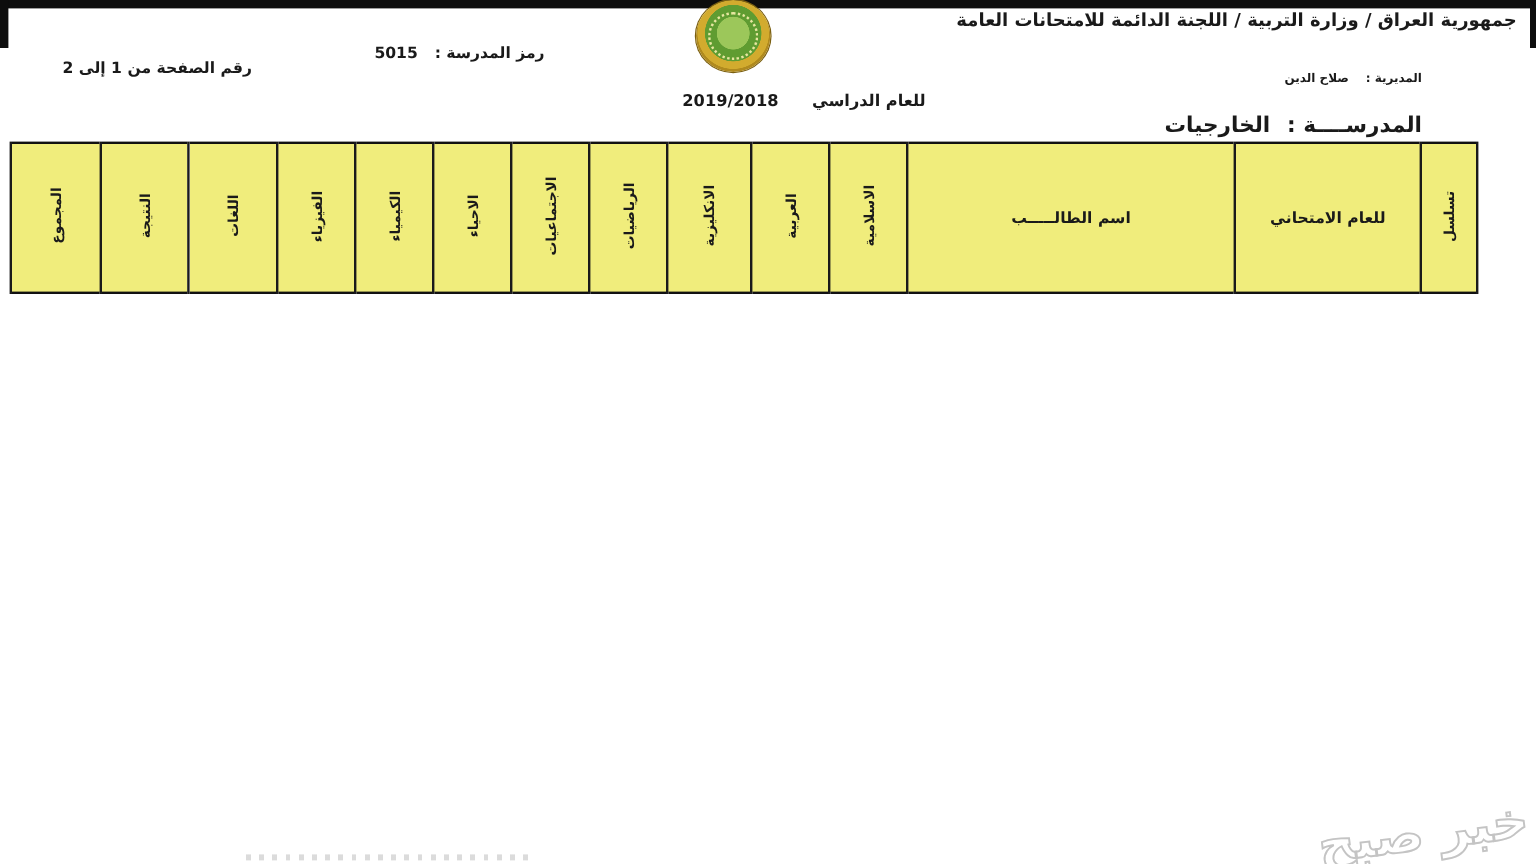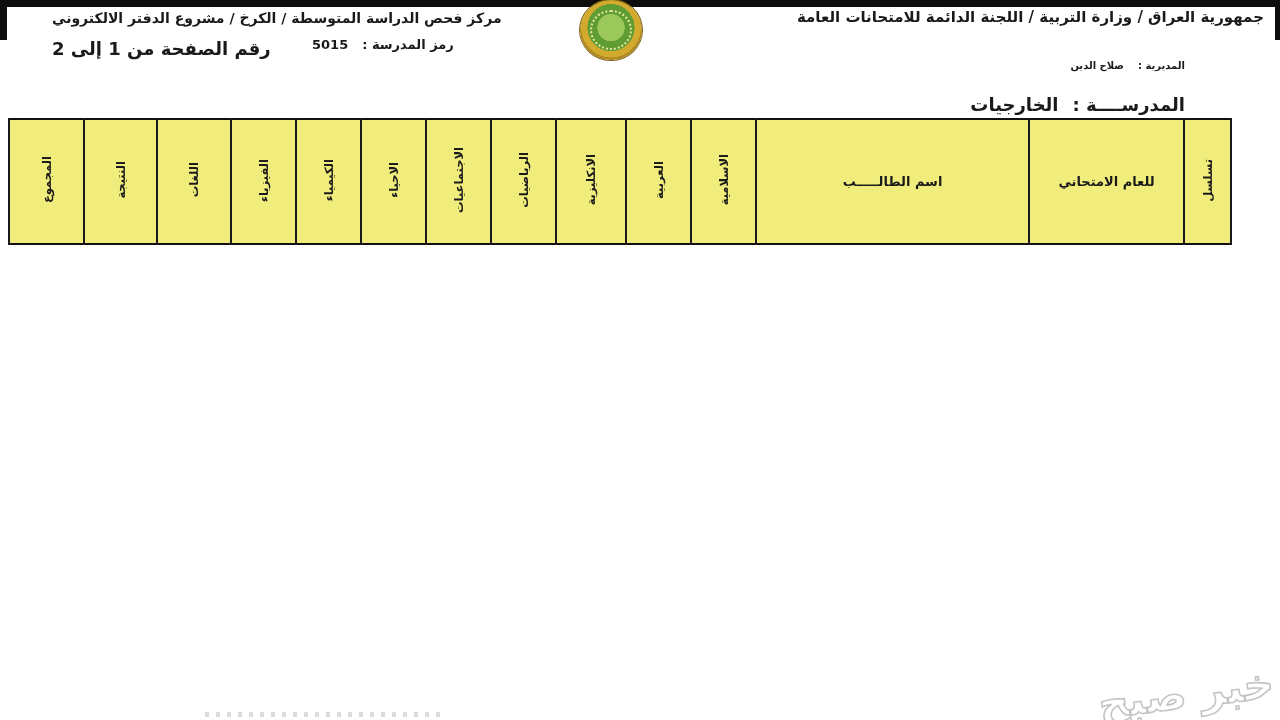--- a/index.html
+++ b/index.html
@@ -20,21 +20,21 @@
     box-shadow: 0 0 0 1px #7a5f10;
   }
   .logo::after{
     content:""; position:absolute; inset:10px; border-radius:50%;
     border:2px dotted rgba(255,244,180,.85);
   }
 
   .hdr{position:absolute; direction:rtl; font-weight:bold; white-space:nowrap;}
   .hdr-right-title{top:8px; right:16px; font-size:15px;text-align:right;}
   .hdr-left-title{top:10px; left:52px; font-size:14px;}
-  .hdr-page-num{top:38px; left:52px; font-size:18px;}
+  .hdr-page-num{top:50px; left:52px; font-size:13px;}
   .hdr-school-code{top:37px; left:268px; font-size:13px;margin-left:44px;}
   .hdr-center-1{top:52px; left:470px; width:400px; text-align:center; font-size:13px;}
   .hdr-center-2{top:76px; left:470px; width:400px; text-align:center; font-size:13.5px;}
   .hdr-directorate{top:60px; right:95px; font-size:10px;text-align:center;}
   .hdr-school{top:94px; right:95px; font-size:18px;}
   .lbl-gap{display:inline-block; min-width:14px;}
 
   
   table.results{
     position:absolute; top:118px; left:8px; width:1214px;
@@ -70,24 +70,26 @@
 <body>
 
 <div class="page">
   <div class="top-bar"></div>
   <div class="edge-l"></div>
   <div class="edge-r"></div>
 
   <div class="logo"></div>
 
   <div class="hdr hdr-right-title">جمهورية العراق / وزارة التربية / اللجنة الدائمة للامتحانات العامة</div>
-  <div class="hdr hdr-left-title">مركز فحص الدراسة المتوسطة / الكرخ / مشروع الدفتر الالكتروني</div>
   <div class="hdr hdr-page-num">رقم الصفحة من 1 إلى 2</div>
   <div class="hdr hdr-school-code">
     <span>رمز المدرسة :</span><span class="lbl-gap"></span><span>5015</span>
+  </div>
+  <div class="hdr hdr-center-2">
+    <span>للعام الدراسي</span><span class="lbl-gap" style="min-width:28px;"></span><span>2019/2018</span>
   </div>
   <div class="hdr hdr-directorate">
     <span>المديرية :</span><span class="lbl-gap"></span><span>صلاح الدين</span>
   </div>
   <div class="hdr hdr-school">
     <span>المدرســــة :</span><span class="lbl-gap"></span><span>الخارجيات</span>
   </div>
 
   <table class="results">
     <colgroup id="cols">

